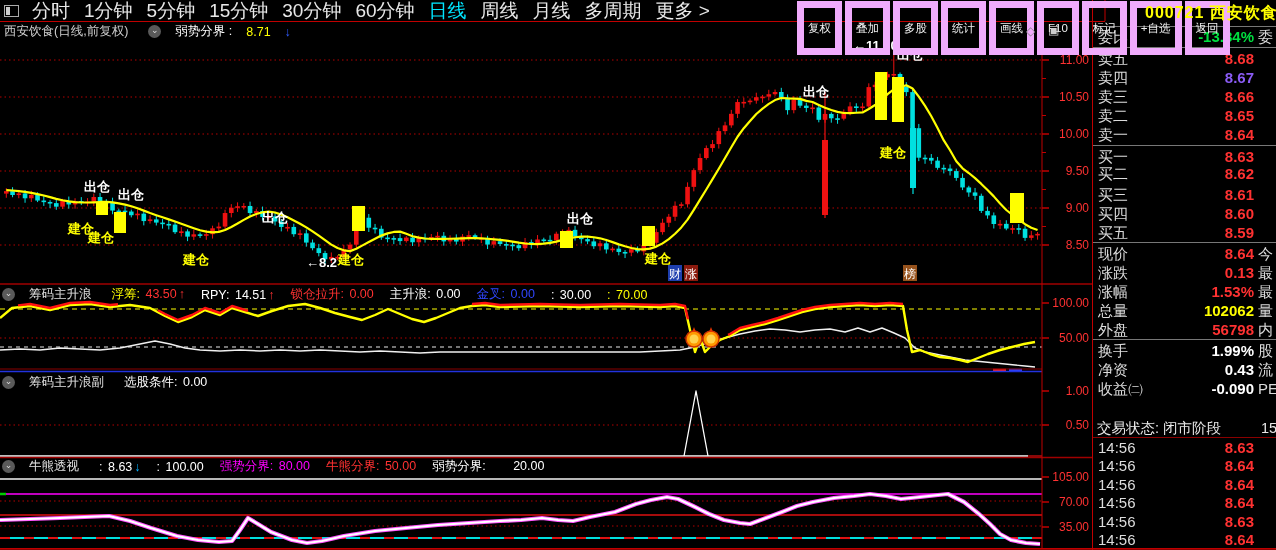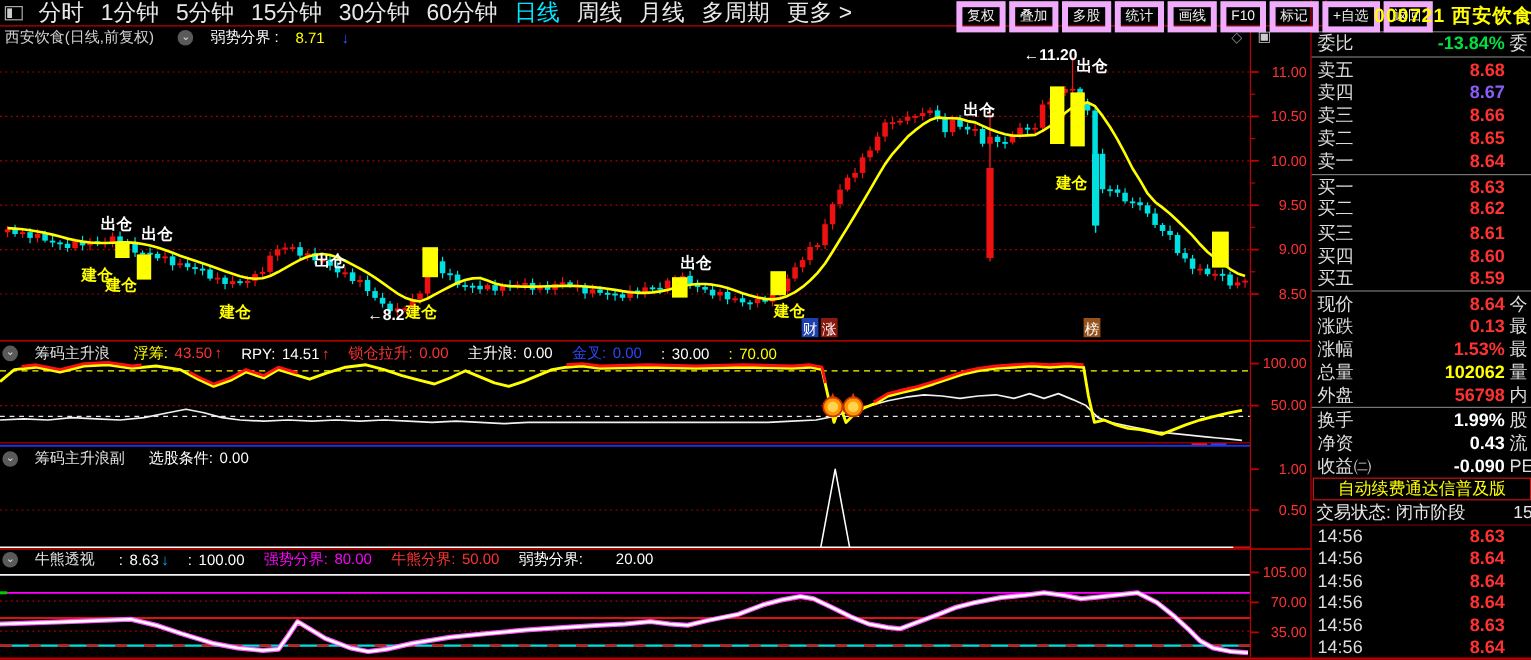--- a/index.html
+++ b/index.html
@@ -7,21 +7,21 @@
           font-family:"Liberation Sans",sans-serif;-webkit-font-smoothing:antialiased;}
   #chart{position:absolute;left:0;top:0;z-index:0;}
   .ov{position:absolute;z-index:2;white-space:nowrap;}
   
   #topbar{left:0;top:0;width:1276px;height:21px;display:flex;align-items:center;}
   #winicon{display:inline-block;width:13px;height:10px;border:1px solid #aaa;margin:0 6px 0 4px;position:relative;}
   #winicon:before{content:"";position:absolute;left:1px;top:1px;width:4px;height:8px;background:#ccc;}
   .menu-item{color:#e8e8e8;font-size:19px;margin:0 7px;cursor:default;}
   .menu-item.active{color:#00e5ff;}
   #btnrow{position:absolute;left:797px;top:1px;display:flex;gap:3px;}
-  .tbtn{border:5px solid #f0abfc;color:#f0f0f0;font-size:11.5px;padding:1px 4px;line-height:14px;}
+  .tbtn{border:7px solid #f0abfc;color:#f0f0f0;font-size:11.5px;padding:13px 4px;line-height:14px;}
   #stocktitle{left:1145px;top:3px;color:#ffff00;font-size:16px;font-weight:bold;letter-spacing:1px;}
   
   .phead{display:flex;align-items:center;font-size:12.5px;height:15px;gap:12px;}
   .chev{display:inline-block;width:13px;height:13px;border-radius:50%;background:#5a5a5a;color:#ddd;
         font-size:9px;line-height:11px;text-align:center;margin-right:5px;}
   .phead .t{color:#e2e2e2;margin-right:8px;}
   .phead span{margin-right:2px;}
   .fld{margin-right:9px;}
   
   .qrow{position:absolute;left:1097px;width:179px;height:19px;line-height:19px;font-size:15px;}
@@ -649,19 +649,18 @@
       </div>
       <div class="qrow" style="top: 511.6px;">
         <span class="qlab">14:56</span>
         <span class="qval" style="color: rgb(255, 50, 50);">8.63</span>
       </div>
       <div class="qrow" style="top: 530px;">
         <span class="qlab">14:56</span>
         <span class="qval" style="color: rgb(255, 50, 50);">8.64</span>
       </div>
     </div>
-  <div class="ov" id="notice">自动续费通达信普及版</div>
   <div class="ov" id="statusrow">
     <span>交易状态:</span>
     <span>闭市阶段</span>
     <span style="position:absolute;left:164px">15:</span>
   </div>
 </div>
 
 </body></html>

